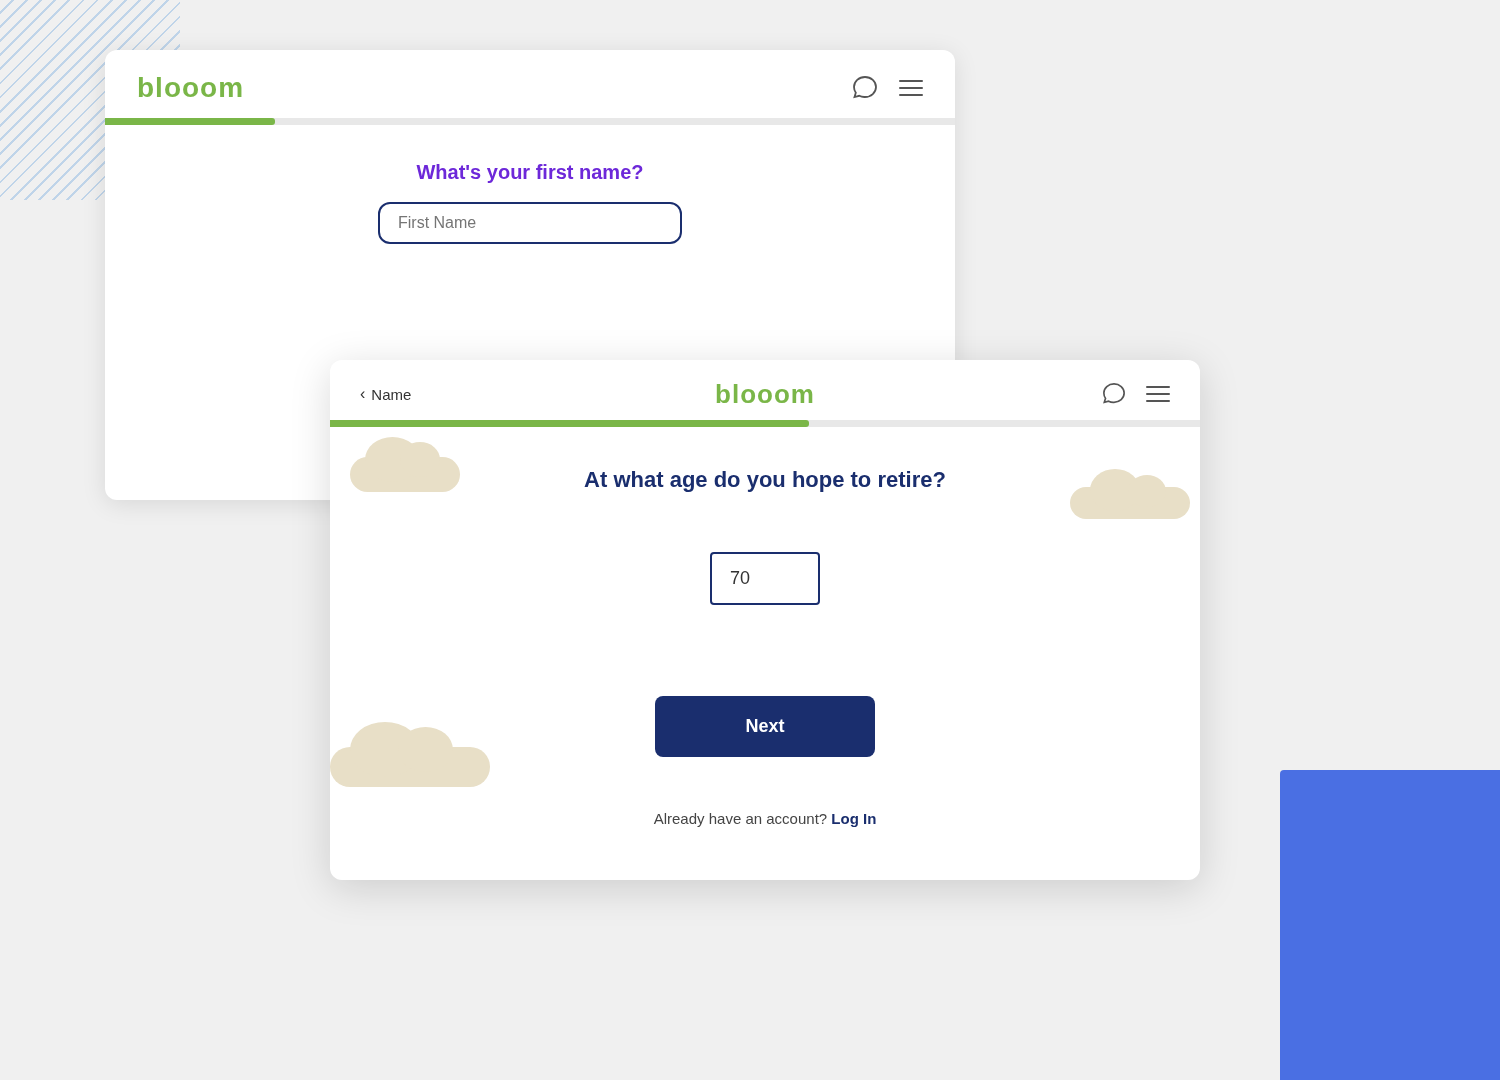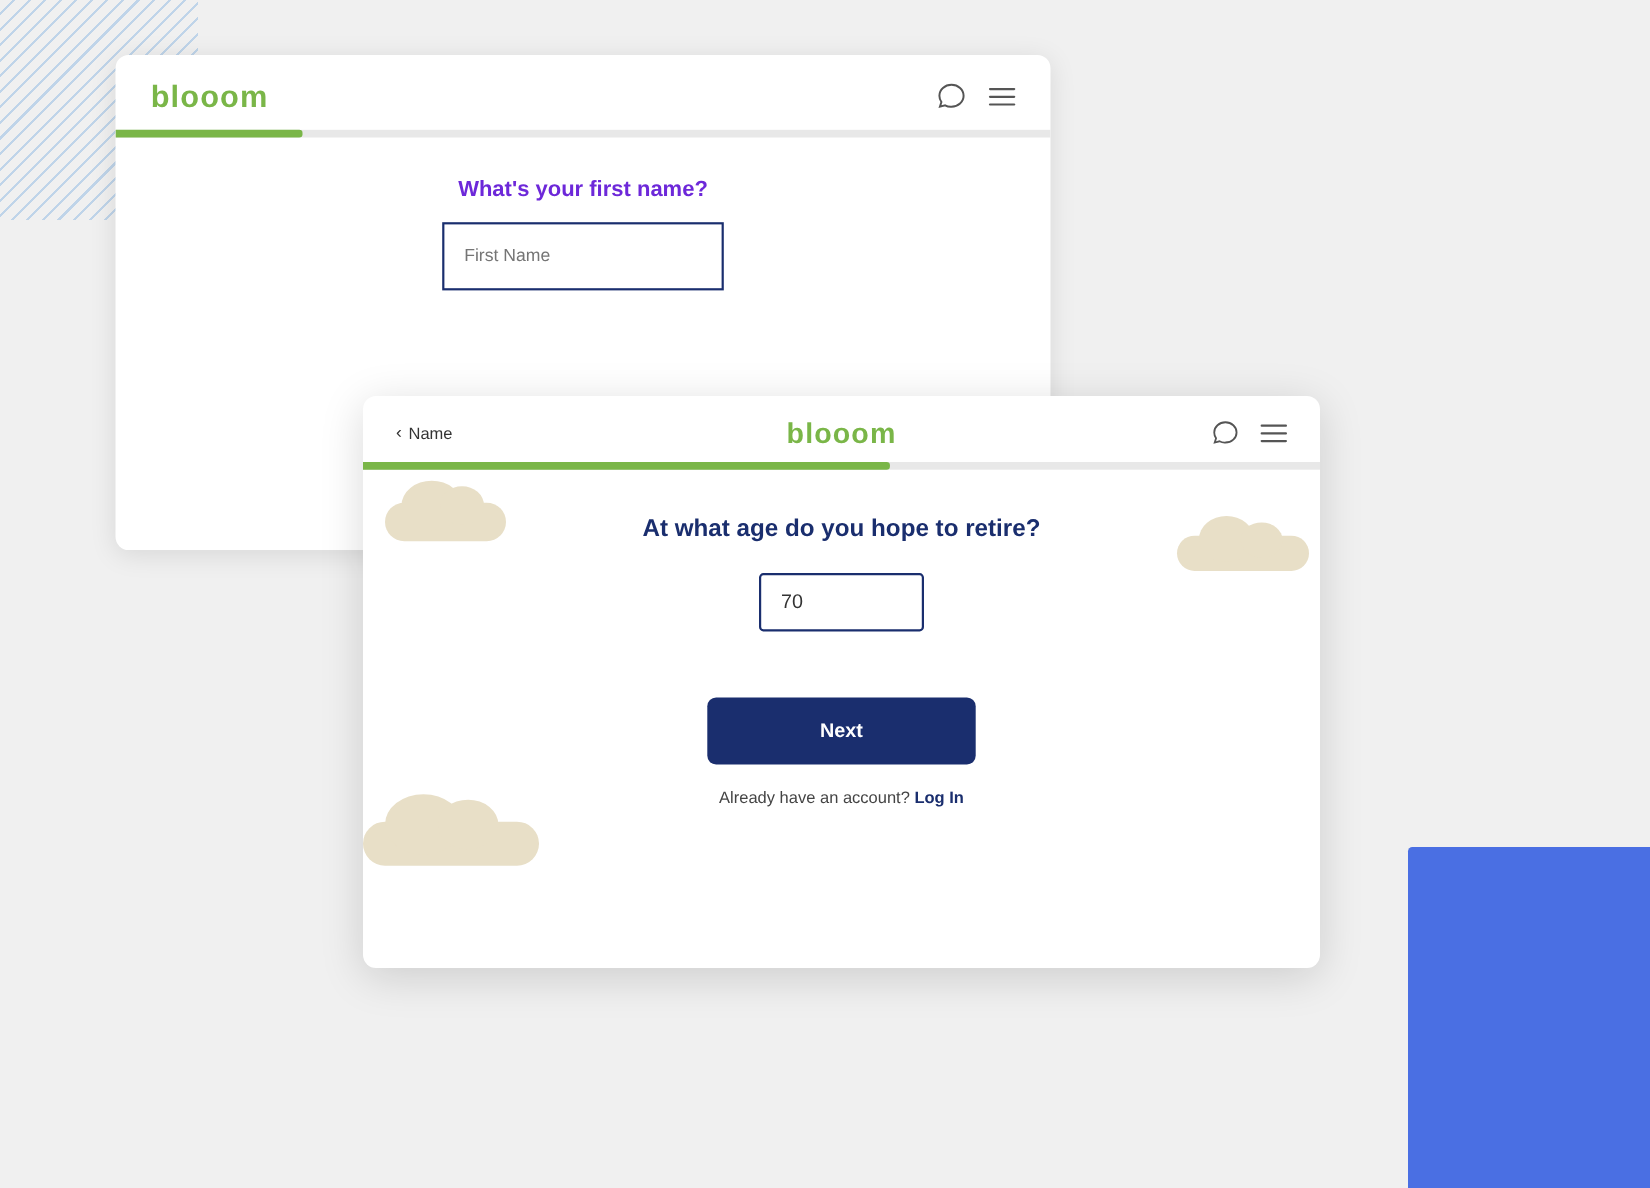--- a/index.html
+++ b/index.html
@@ -129,25 +129,25 @@
       margin-bottom: 18px;
       text-align: center;
     }
 
     .bg-input-wrap {
       display: flex;
       justify-content: center;
     }
 
     .bg-input {
-      width: 256px;
-      padding: 20px 18px;
+      width: 304px;
+      padding: 10px 18px;
       font-size: 16px;
       border: 2px solid #1a2e6e;
-      border-radius: 0;
+      border-radius: 12px;
       color: #aaa;
       outline: none;
     }
 
     
     .card-fg {
       position: absolute;
       top: 360px;
       left: 330px;
       width: 870px;
@@ -211,20 +211,21 @@
       border-radius: 0 3px 3px 0;
     }
 
     .card-fg-body {
       padding: 30px 60px 40px;
       display: flex;
       flex-direction: column;
       align-items: center;
       position: relative;
       min-height: 440px;
+      justify-content: space-between;
     }
 
     
     .cloud {
       position: absolute;
       background: #e8dfc7;
       border-radius: 50px;
     }
 
     .cloud::before,
@@ -299,34 +300,34 @@
       font-size: 22px;
       font-weight: 700;
       color: #1a2e6e;
       margin-bottom: 28px;
       margin-top: 10px;
       text-align: center;
       z-index: 1;
     }
 
     .age-input {
-      width: 150px;
+      width: 110px;
       padding: 14px 18px;
       font-size: 18px;
       border: 2px solid #1a2e6e;
       border-radius: 4px;
       color: #333;
       outline: none;
       text-align: left;
       z-index: 1;
       margin-bottom: 60px;
     }
 
     .next-btn {
-      width: 244px;
+      width: 220px;
       padding: 20px;
       background: #1a2e6e;
       color: #fff;
       font-size: 18px;
       font-weight: 600;
       border: none;
       border-radius: 8px;
       cursor: pointer;
       z-index: 1;
       margin-bottom: 22px;

